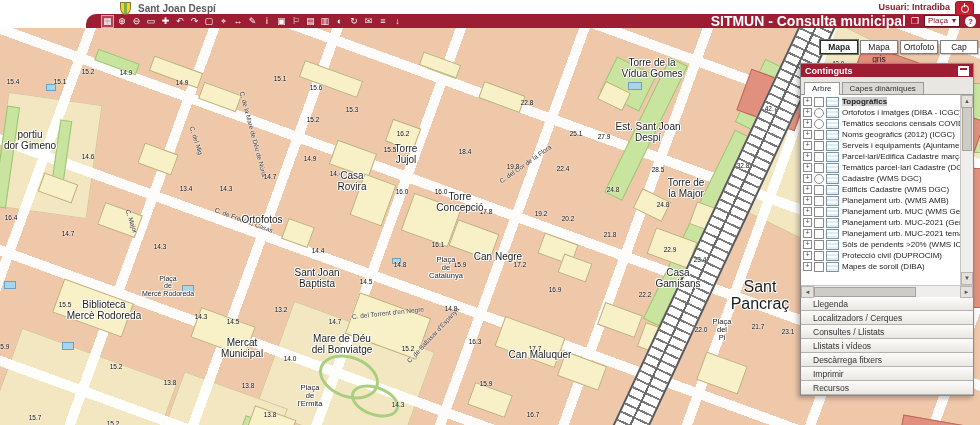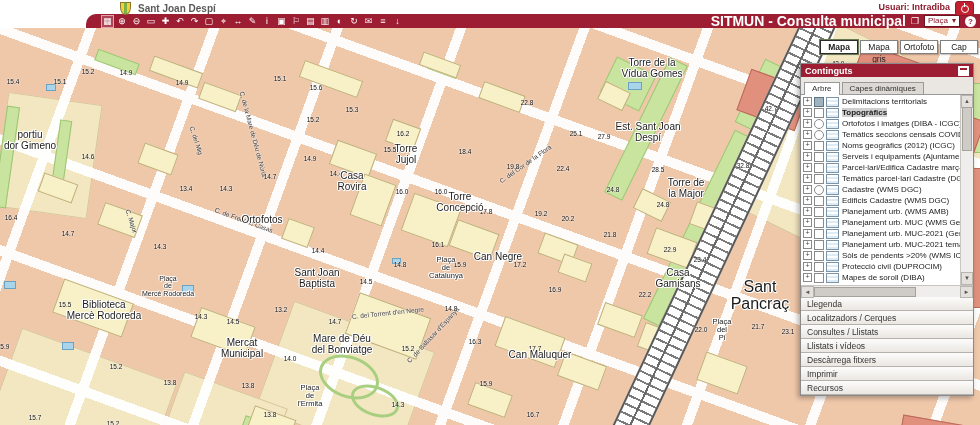--- a/index.html
+++ b/index.html
@@ -107,21 +107,21 @@
   .vthumb{position:absolute;top:12px;left:1px;right:1px;height:42px;background:#cfccc7;
     border:1px solid #a5a29c;cursor:pointer;}
   .hscroll{position:relative;height:11px;background:#f0eeec;border-top:1px solid #c8c6c2;}
   .harrow{position:absolute;top:0;width:11px;height:10px;text-align:center;font-size:6px;color:#555;
     line-height:10px;background:#e4e1dd;border:1px solid #b8b4b0;cursor:pointer;}
   .harrow.left{left:0;} .harrow.right{right:0;}
   .hthumb{position:absolute;left:13px;top:1px;width:100px;height:8px;background:#cfccc7;
     border:1px solid #a5a29c;cursor:pointer;}
   .accordion .acc-item{height:13px;background:linear-gradient(#fcfcfb,#eae7e2);
     border-bottom:1px solid #b5b2ad;font-size:8.5px;color:#333;display:flex;align-items:center;
-    padding:0 6px;cursor:pointer;}
+    padding:0 12px;cursor:pointer;}
 </style>
 </head>
 <body>
 
 <div class="app">
 
   <div class="map">
     <div id="map-shapes-z">
         <div class="shp z" style="left: 270px; top: 295px; width: 150px; height: 115px; transform: rotate(20deg);"></div>
         <div class="shp z" style="left: 0px; top: 70px; width: 95px; height: 115px; transform: rotate(8deg);"></div>
@@ -369,26 +369,20 @@
       <span>Continguts</span>
       <span class="grow"></span>
       <span class="min-box"></span>
     </div>
     <div class="tabs">
       <span class="tab active">Arbre</span>
       <span class="tab">Capes dinàmiques</span>
     </div>
     <div class="tree-wrap">
       <div class="tree" id="layer-tree">
-          <div class="trow">
-            <span class="exp">+</span>
-            <span class="cbx on"></span>
-            <span class="licon"></span>
-            <span class="tlabel">Delimitacions territorials</span>
-          </div>
           <div class="trow sel">
             <span class="exp">+</span>
             <span class="cbx"></span>
             <span class="licon"></span>
             <span class="tlabel">Topogràfics</span>
           </div>
           <div class="trow">
             <span class="exp">+</span>
             <span class="radio"></span>
             <span class="licon"></span>

